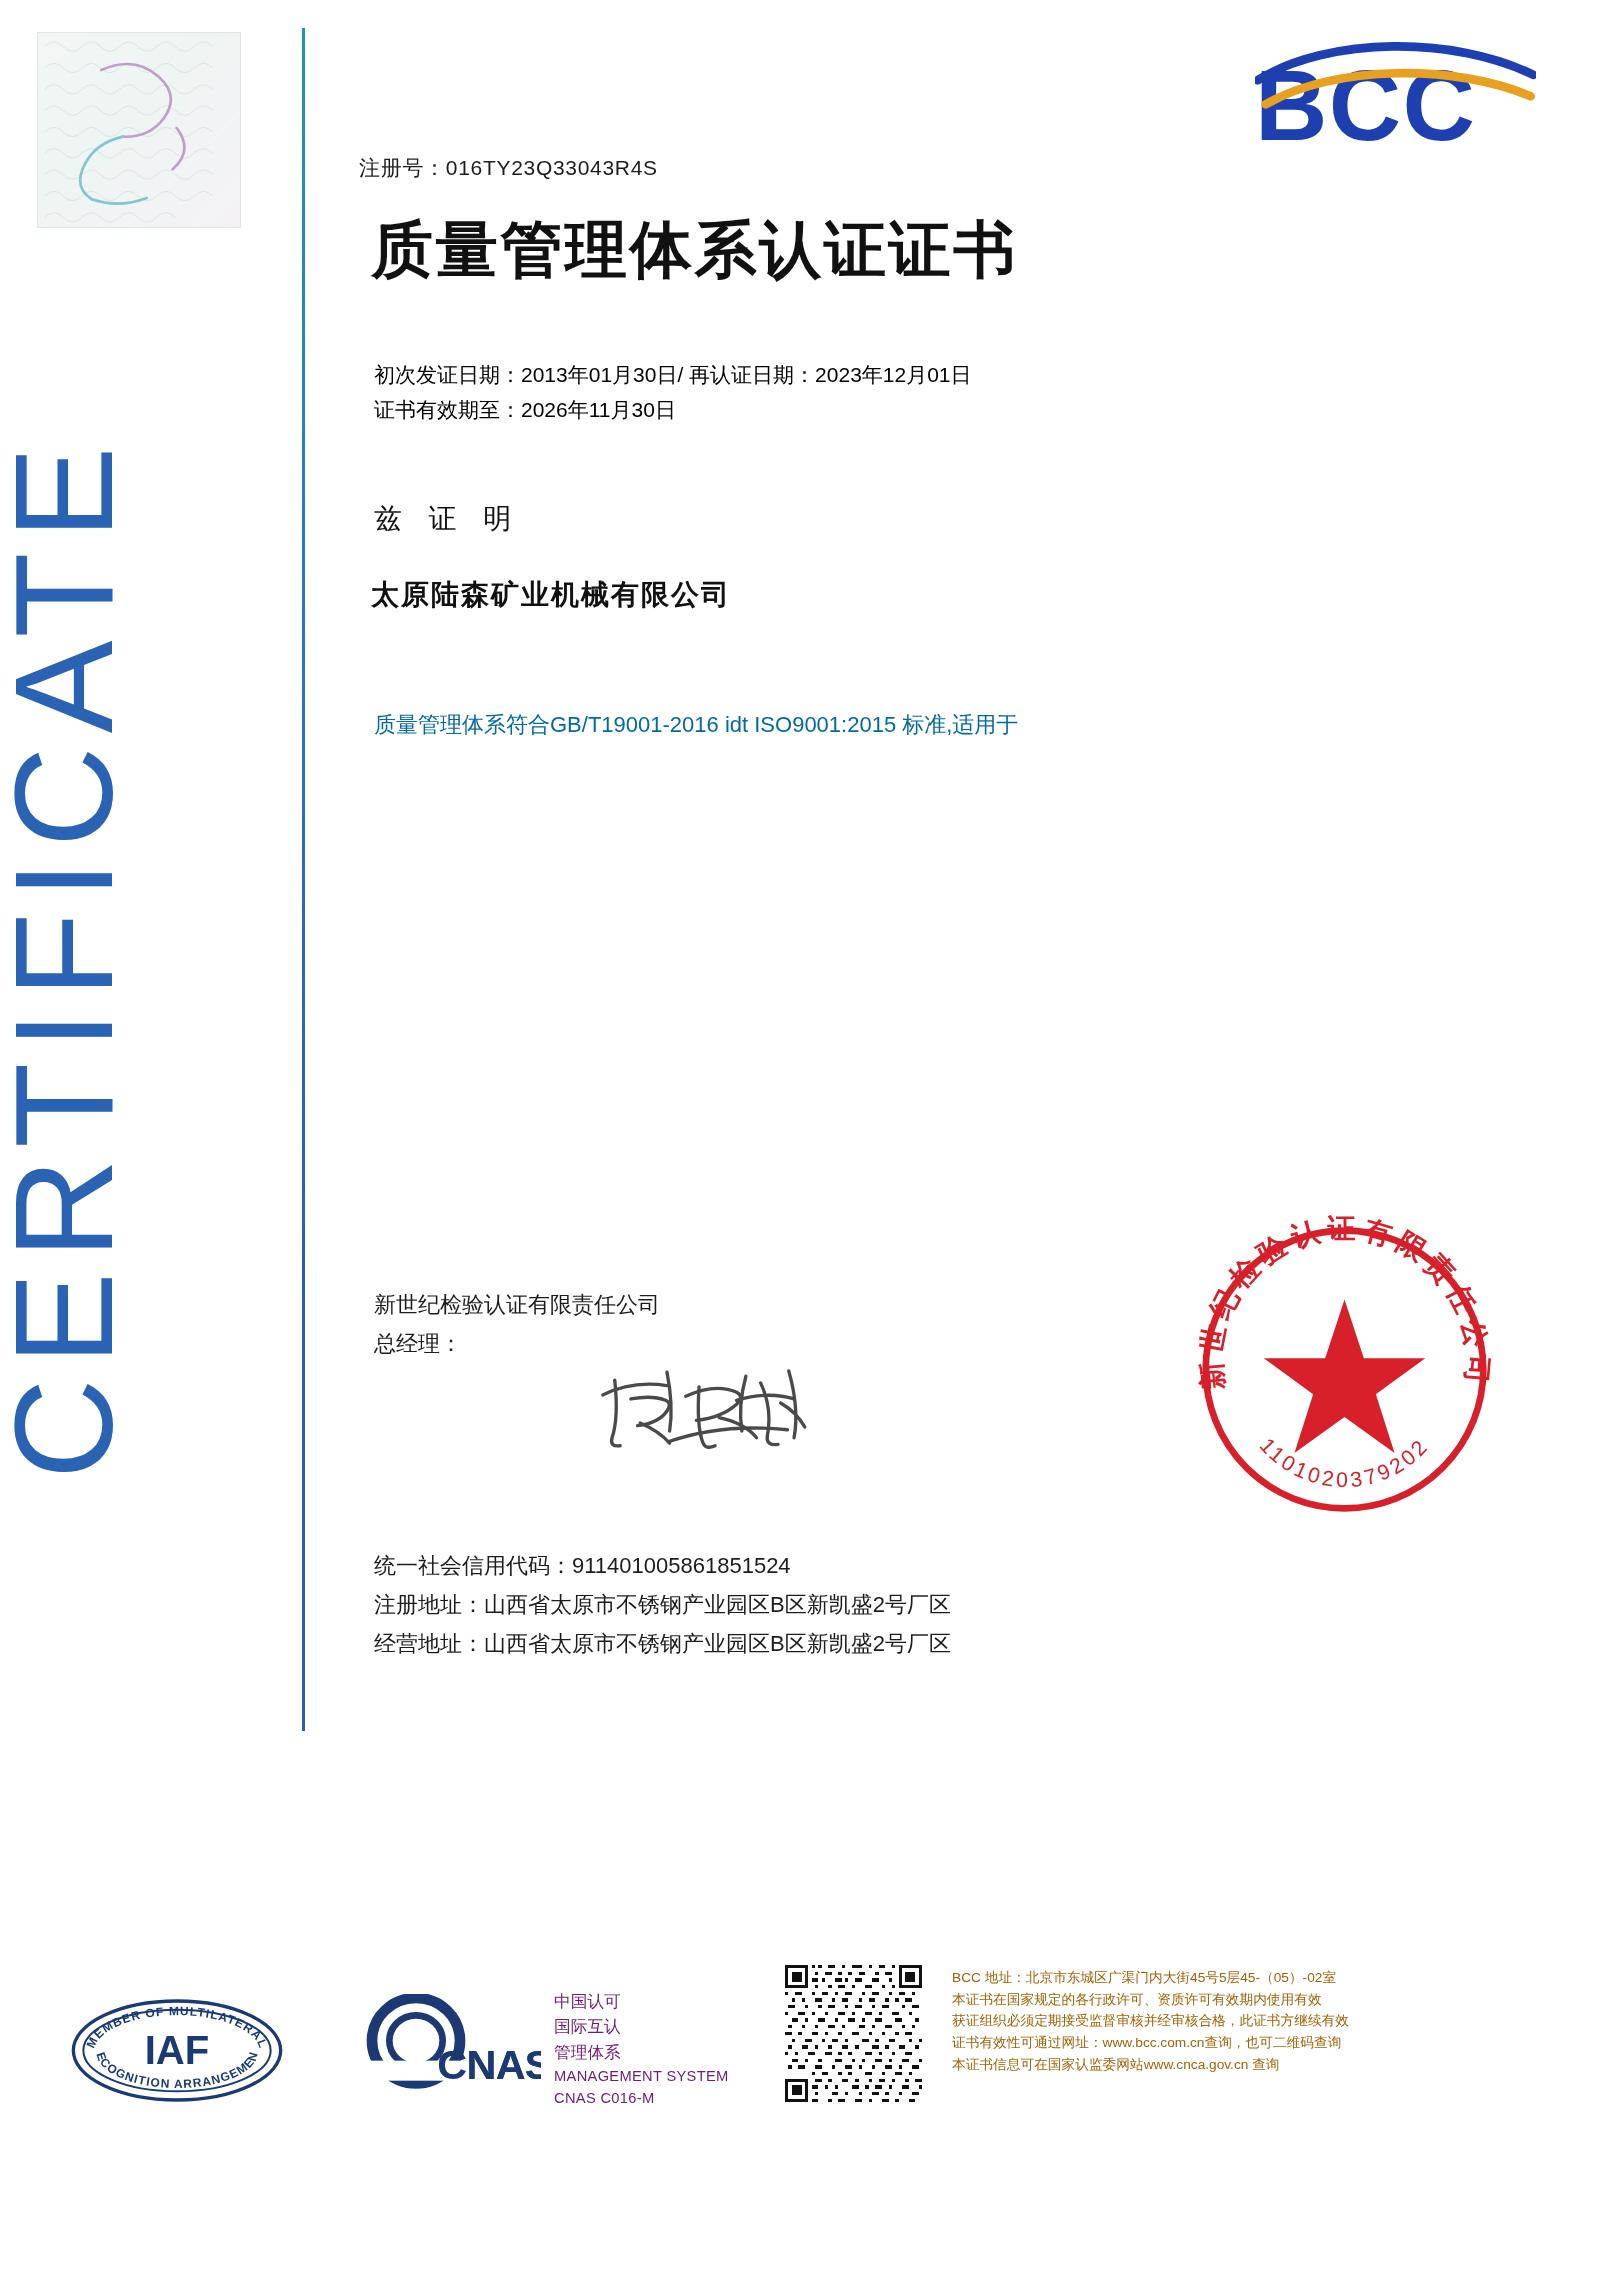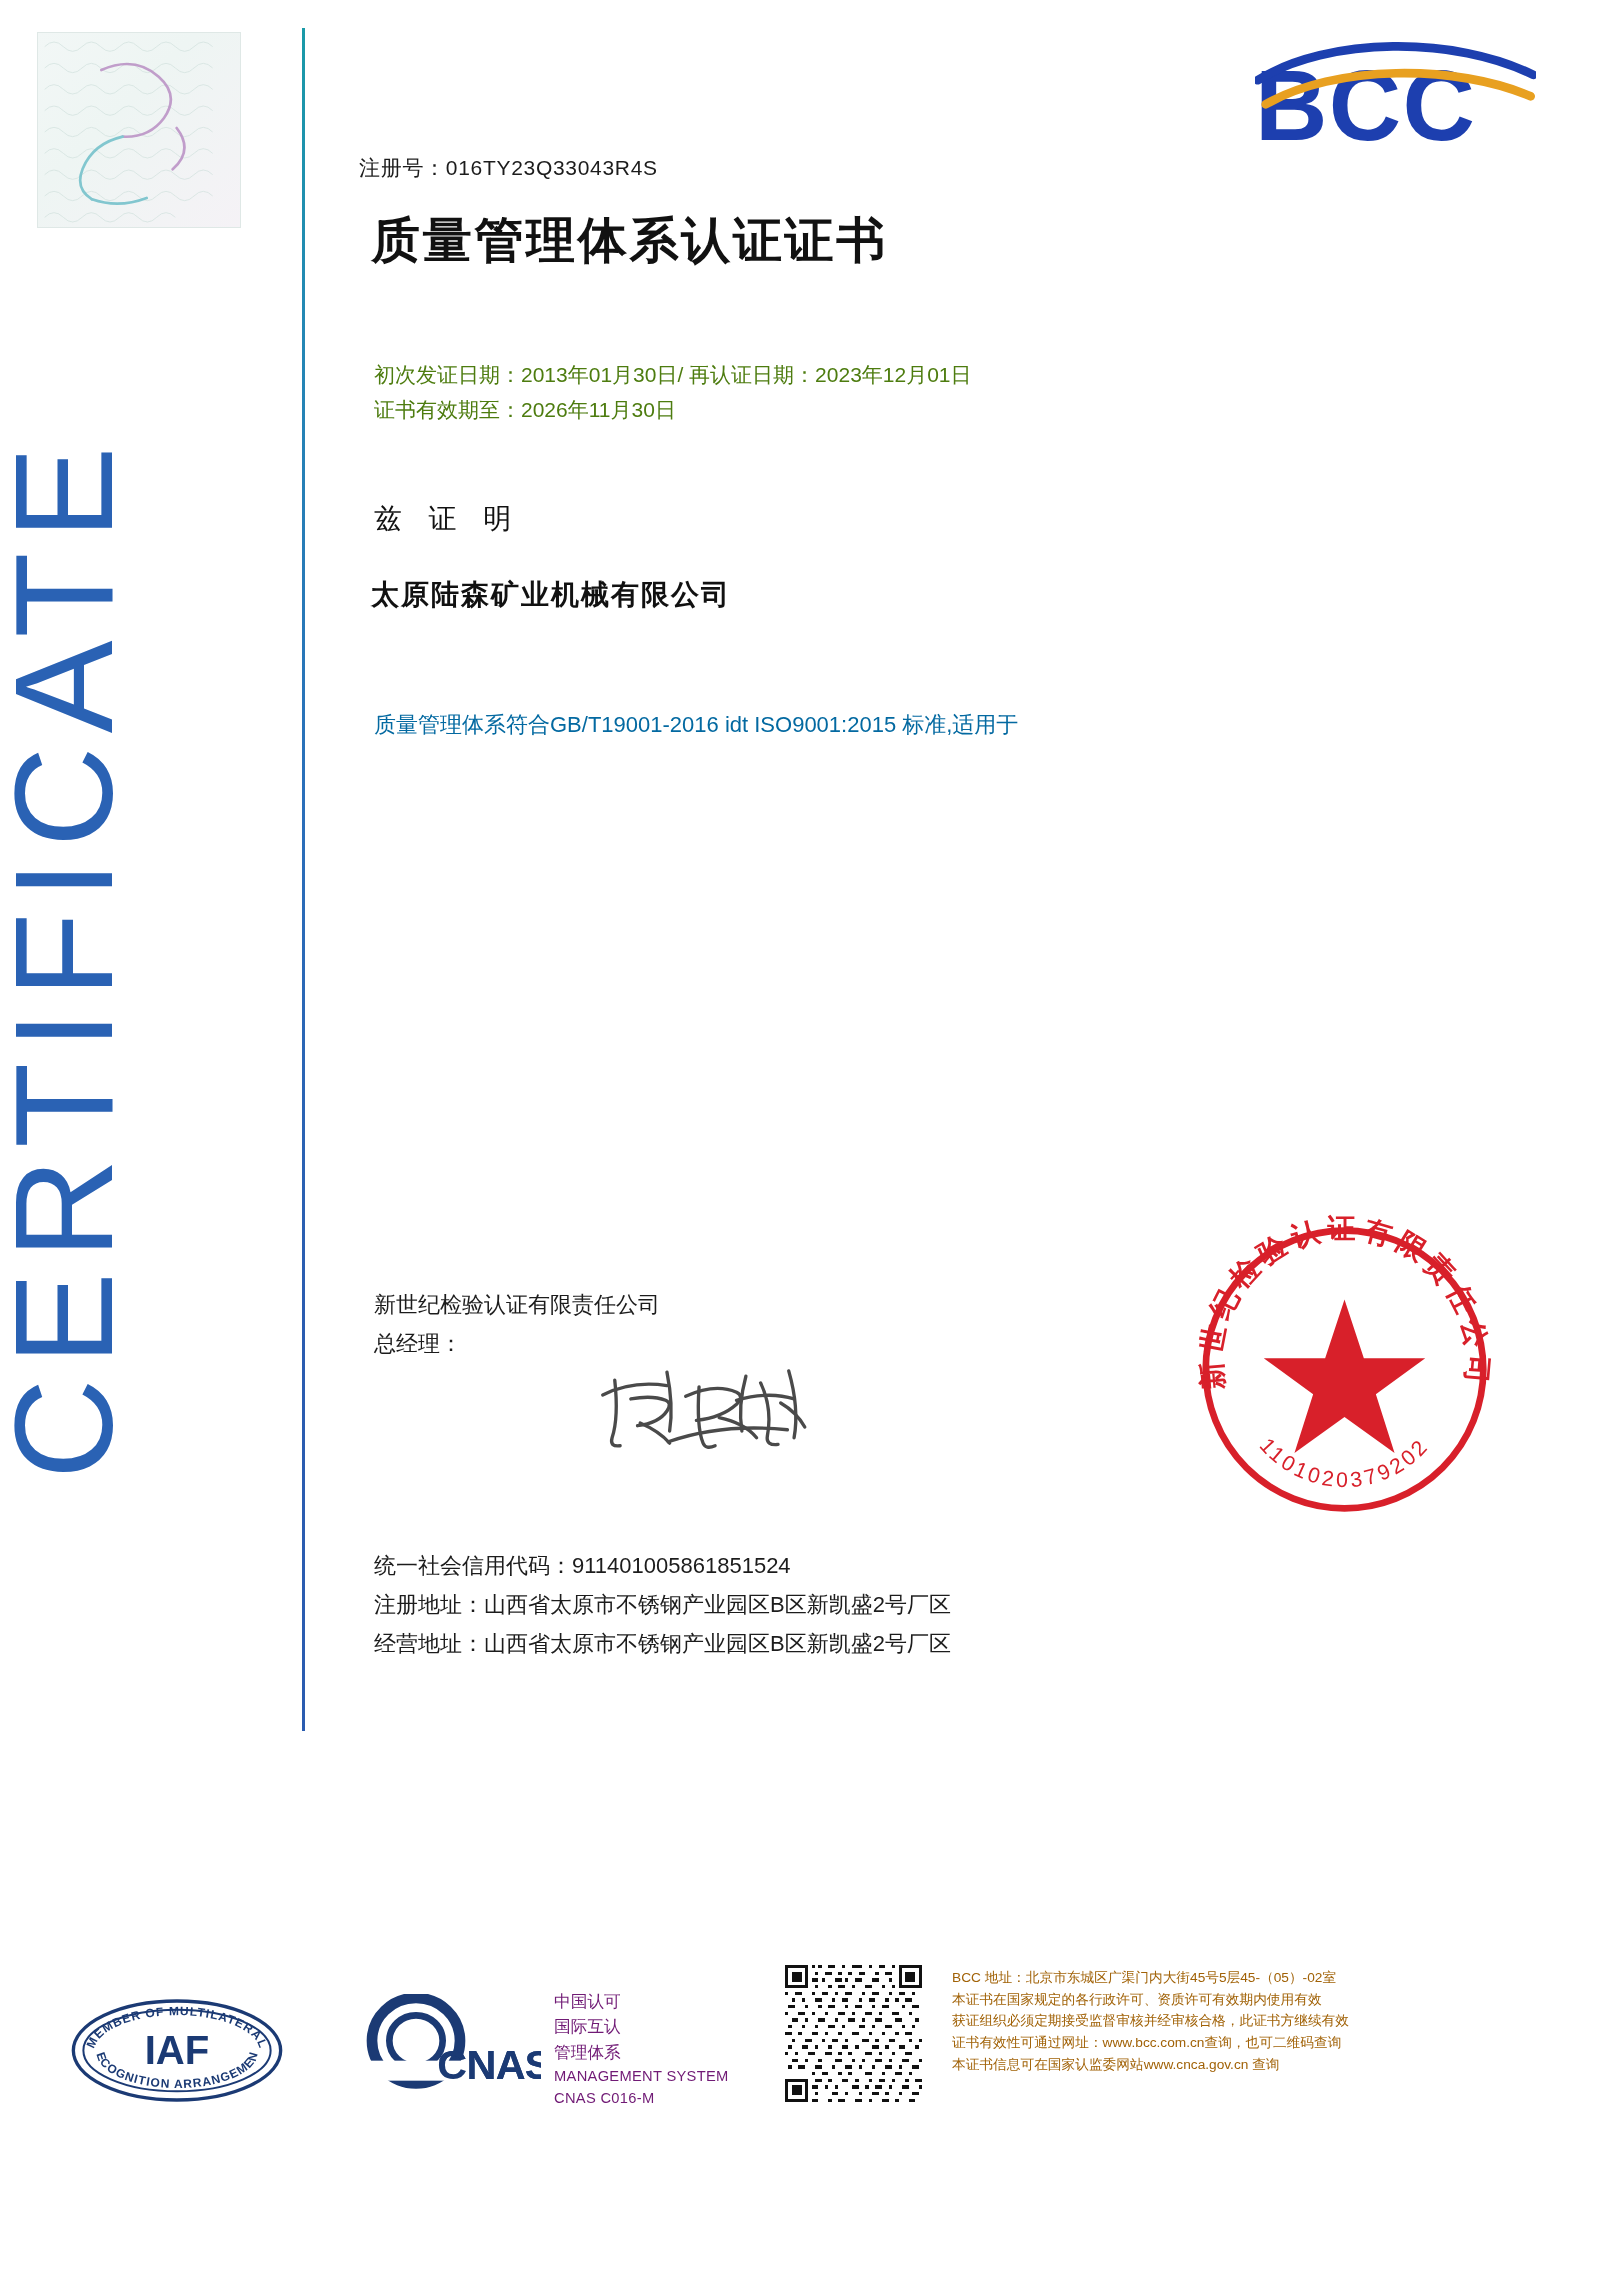--- a/index.html
+++ b/index.html
@@ -71,32 +71,32 @@
     left: 359px;
     top: 154px;
     font-size: 21px;
     letter-spacing: 0.7px;
     color: #1c1c1c;
   }
   .main-title {
     position: absolute;
     left: 371px;
     top: 208px;
-    font-size: 49px;
+    font-size: 62px;
     font-weight: bold;
     letter-spacing: 2.7px;
     color: #111111;
   }
   .dates {
     position: absolute;
     left: 374px;
     top: 358px;
     font-size: 21px;
     line-height: 1.65;
-    color: #4d7c0f;
+    color: #000000;
   }
   .hereby {
     position: absolute;
     left: 374px;
     top: 500px;
     font-size: 28px;
     letter-spacing: 9.4px;
     color: #111111;
   }
   .company {

